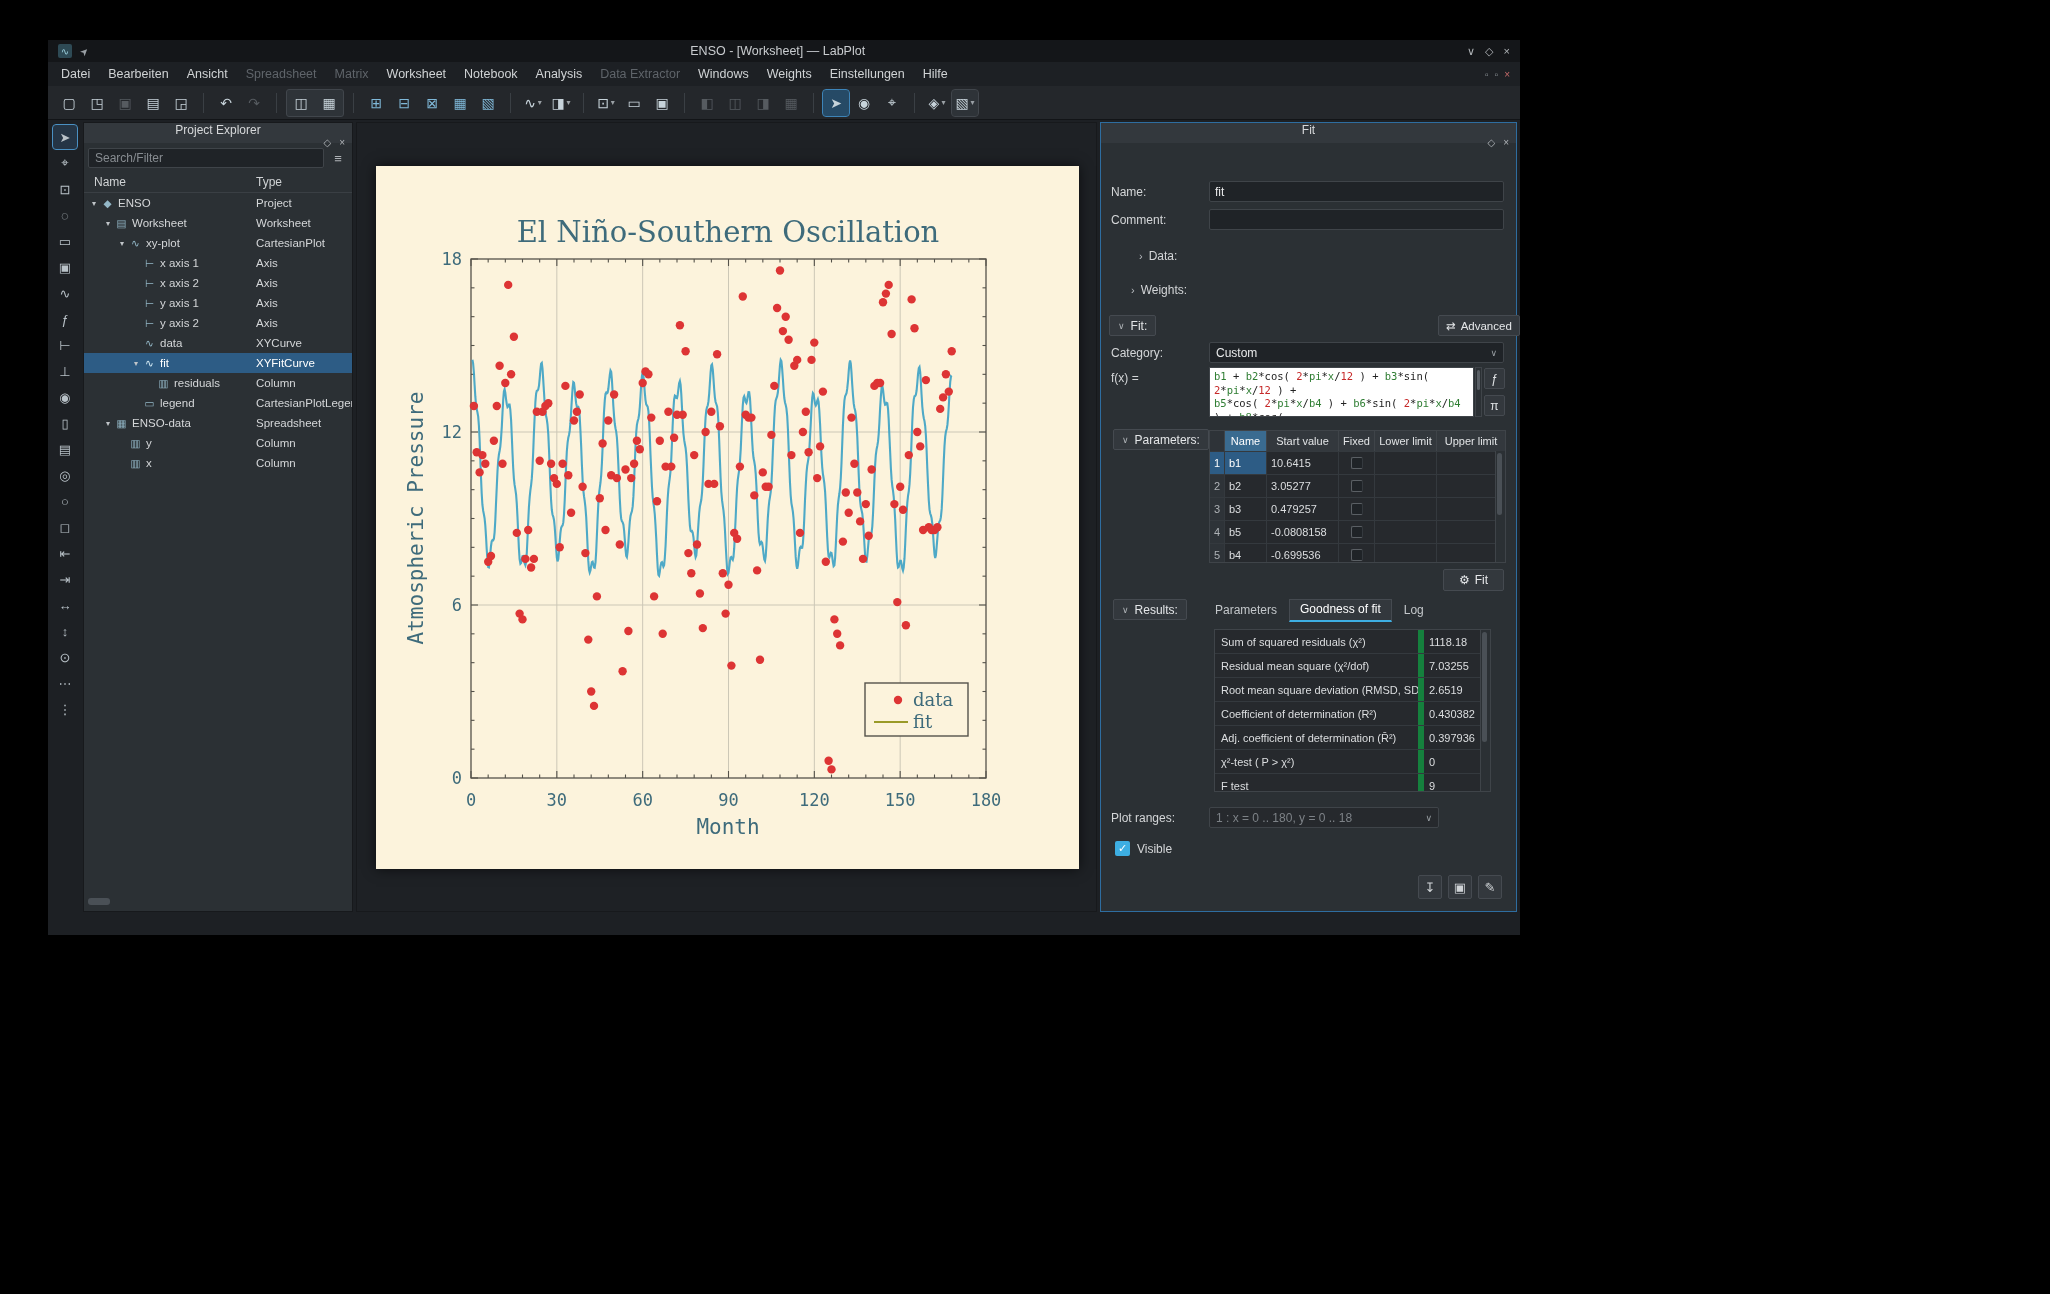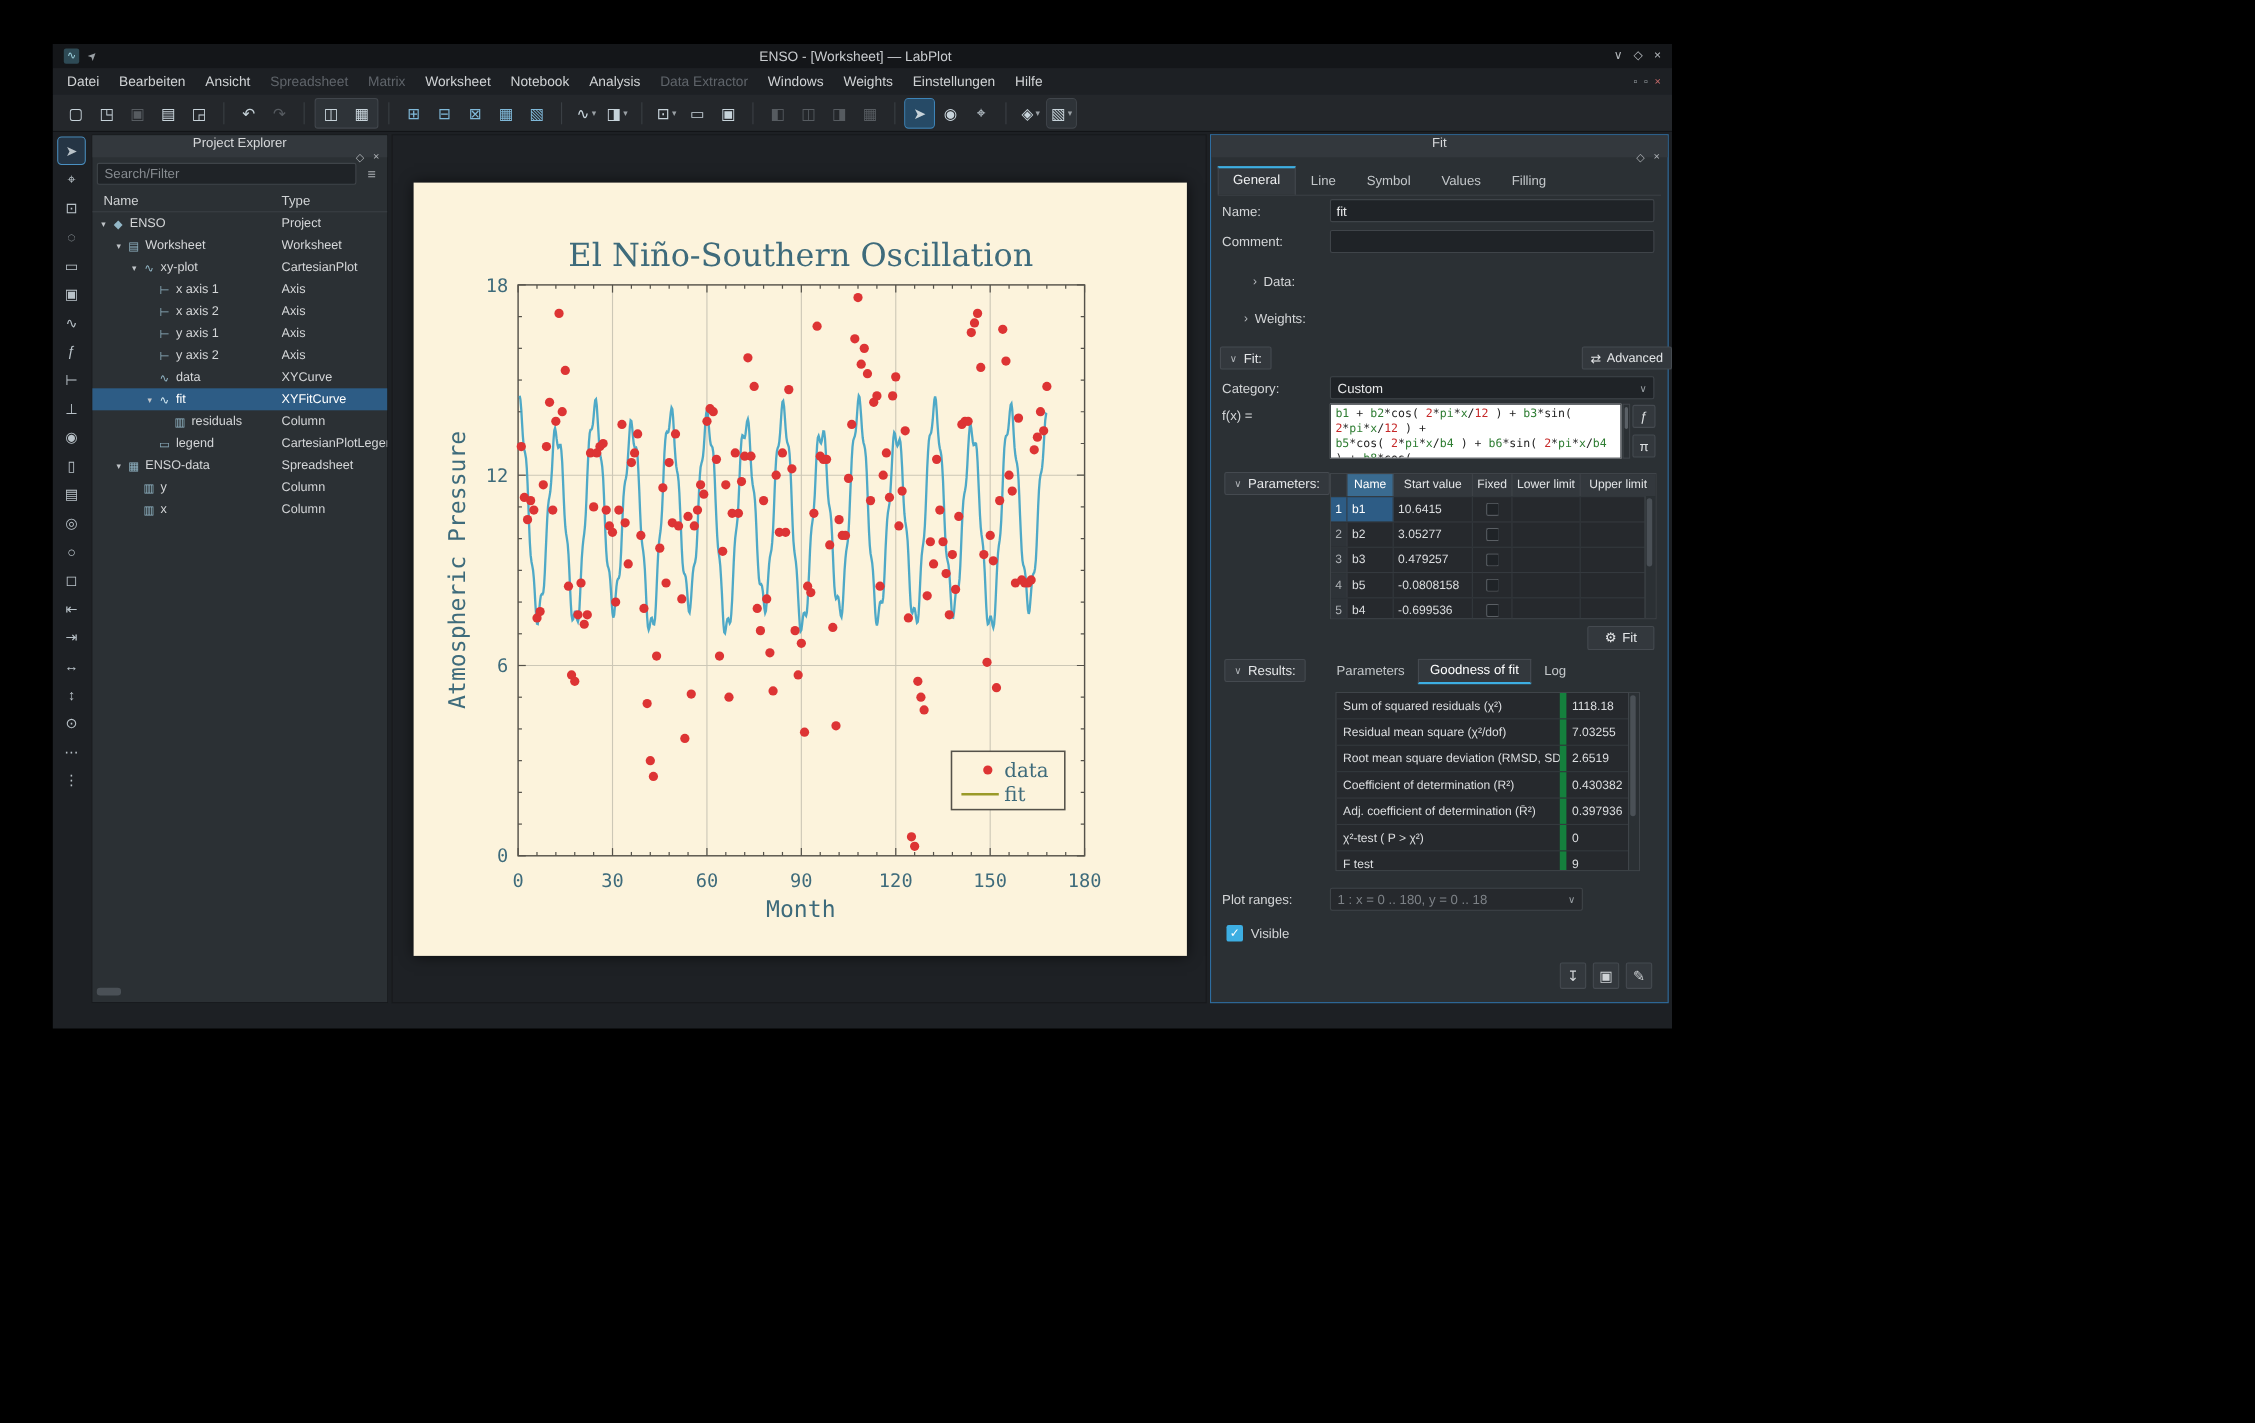--- a/index.html
+++ b/index.html
@@ -717,27 +717,20 @@
     </div>
 
     <div class="panel fit-dock">
       <div class="panel-header">
         <span>Fit</span>
         <span class="ph-btns">
           <span class="ph-btn">◇</span>
           <span class="ph-btn">×</span>
         </span>
       </div>
-      <div class="dock-tabs" id="dock-tabs">
-          <span class="dtab active">General</span>
-          <span class="dtab">Line</span>
-          <span class="dtab">Symbol</span>
-          <span class="dtab">Values</span>
-          <span class="dtab">Filling</span>
-        </div>
 
       <span class="frow-label" style="top:62px">Name:</span>
       <input class="dinput" style="top: 58px;" value="fit">
       <span class="frow-label" style="top:90px">Comment:</span>
       <input class="dinput" style="top: 86px;" value="">
 
       <span class="sec-plain" style="left:38px;top:126px">
         <span class="arr">›</span>
         <span>Data:</span>
       </span>

